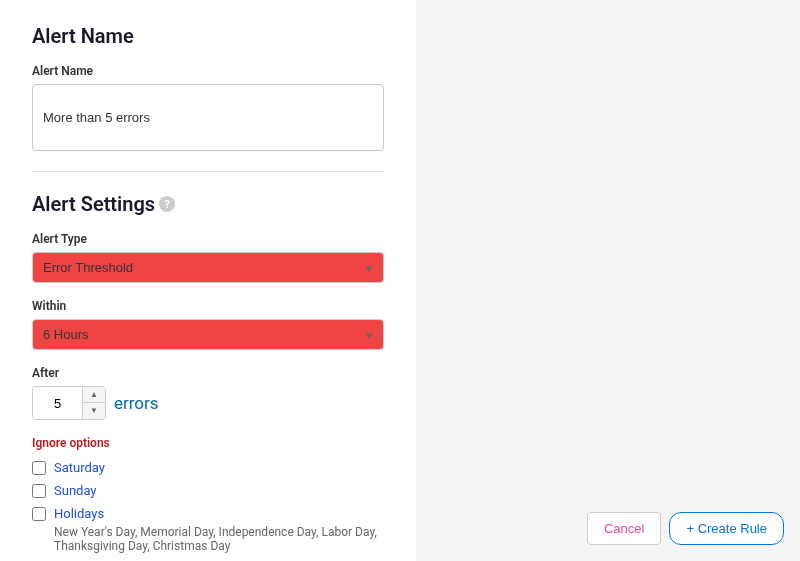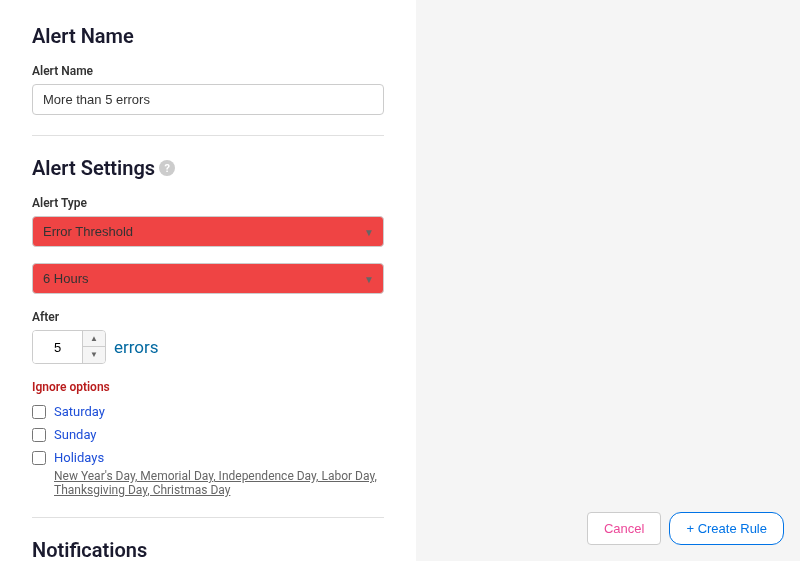--- a/index.html
+++ b/index.html
@@ -49,21 +49,21 @@
       font-size: 12px;
       font-weight: 600;
       color: #333;
       margin-bottom: 6px;
       display: block;
     }
 
     .text-input {
       width: 100%;
       max-width: 370px;
-      padding: 7px 10px;
+      padding: 25px 10px;
       border: 1px solid #ccc;
       border-radius: 4px;
       font-size: 13px;
       color: #333;
       outline: none;
     }
 
     .section-header {
       display: flex;
       align-items: center;
@@ -200,21 +200,20 @@
       font-size: 13px;
       color: #1d4ed8;
     }
 
     .holidays-description {
       font-size: 12px;
       color: #666;
       margin-left: 22px;
       margin-top: -4px;
       margin-bottom: 8px;
-      text-decoration: underline;
     }
 
     .notifications-section {
       margin-top: 4px;
     }
 
     .action-buttons {
       display: flex;
       gap: 8px;
       align-items: center;
@@ -270,20 +269,21 @@
         <select class="select-input">
           <option>Error Threshold</option>
           <option>Error Rate</option>
           <option>Custom</option>
         </select>
         <span class="select-arrow">▼</span>
       </div>
     </div>
 
     <div class="form-field">
+      <label class="field-label">Within</label>
       <div class="select-wrapper">
         <select class="select-input">
           <option>1 Hour</option>
           <option>3 Hours</option>
           <option selected="">6 Hours</option>
           <option>12 Hours</option>
           <option>24 Hours</option>
         </select>
         <span class="select-arrow">▼</span>
       </div>

